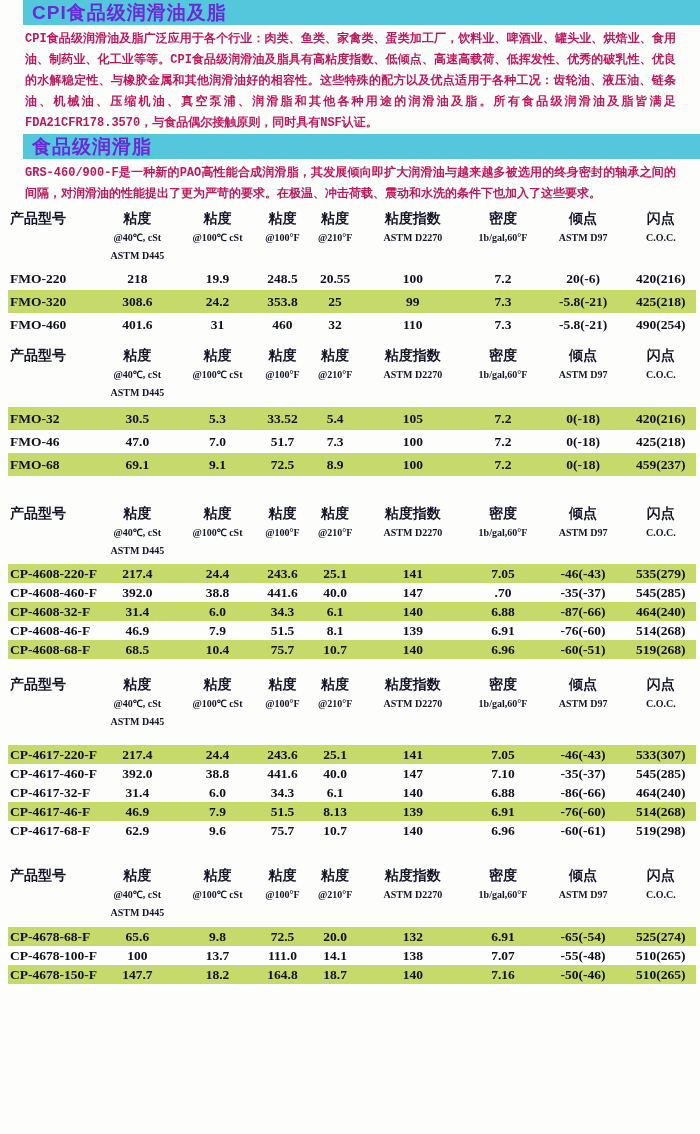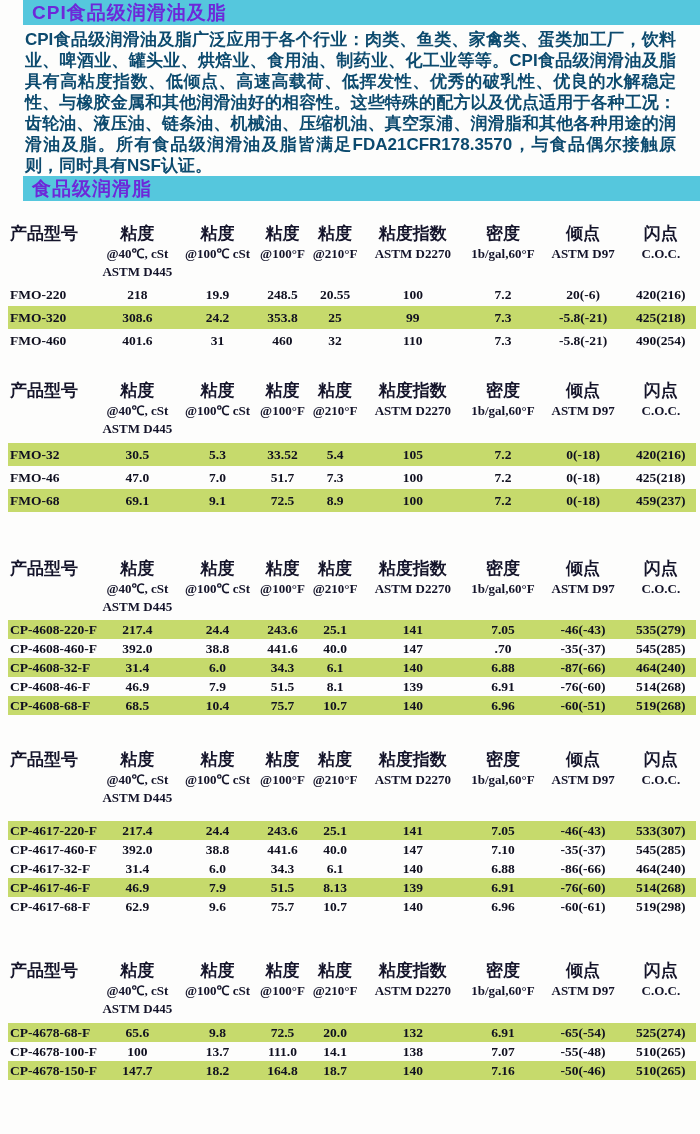--- a/index.html
+++ b/index.html
@@ -20,50 +20,49 @@
     background: var(--accent, #55c7dd);
     color: #6d28d9;
     font-weight: bold;
     font-size: 19px;
     padding-left: 9px;
     letter-spacing: 1px;
     font-family: "Liberation Sans", sans-serif;
   }
   .para {
     margin: 4px 24px 0 25px;
-    font-size: 17px;
+    font-size: 12px;
     line-height: 21px;
     font-weight: bold;
     text-align: justify;
-    color: #0c4a6e;
-    font-family: Liberation Sans, sans-serif;
+    color: #be185d;
+    font-family: Liberation Mono, monospace;
   }
   .para.indent { text-indent: 2em; margin-top: 12px; }
   .table-block { margin: 0 4px 0 8px; }
   .tb0 { margin-top: 2px; }
   .tb1 { margin-top: 8px; }
   .tb2 { margin-top: 26px; }
   .tb3 { margin-top: 14px; }
   .tb4 { margin-top: 24px; }
   .thead, .trow {
     display: grid;
     grid-template-columns: 12.6% 12.4% 10.9% 8% 7.3% 15.3% 10.9% 12.4% 10.2%;
   }
   .thead { font-weight: bold; }
   .th { text-align: center; }
   .th:first-child { text-align: left; padding-left: 2px; }
   .th-main {
-    font-size: 17px;
+    font-size: 14px;
     line-height: 22px;
     font-family: "Liberation Sans", sans-serif;
     color: #14142a;
-    margin-top: 20px;
   }
   .th-sub {
-    font-size: 13px;
+    font-size: 10px;
     line-height: 18px;
     font-family: "Liberation Serif", serif;
     color: #14142a;
   }
   .tbody { margin-top: 5px; }
   .tb0 .tbody { margin-top: 2px; }
   .tb1 .tbody { margin-top: 5px; }
   .tb2 .tbody { margin-top: 4px; }
   .tb3 .tbody { margin-top: 14px; }
   .tb4 .tbody { margin-top: 5px; }
@@ -88,20 +87,21 @@
   <div class="section-bar">
     <span>CPI食品级润滑油及脂</span>
   </div>
 
   <p class="para">CPI食品级润滑油及脂广泛应用于各个行业：肉类、鱼类、家禽类、蛋类加工厂，饮料业、啤酒业、罐头业、烘焙业、食用油、制药业、化工业等等。CPI食品级润滑油及脂具有高粘度指数、低倾点、高速高载荷、低挥发性、优秀的破乳性、优良的水解稳定性、与橡胶金属和其他润滑油好的相容性。这些特殊的配方以及优点适用于各种工况：齿轮油、液压油、链条油、机械油、压缩机油、真空泵浦、润滑脂和其他各种用途的润滑油及脂。所有食品级润滑油及脂皆满足FDA21CFR178.3570，与食品偶尔接触原则，同时具有NSF认证。</p>
 
   <div class="section-bar">
     <span>食品级润滑脂</span>
   </div>
 
+  <p class="para">GRS-460/900-F是一种新的PAO高性能合成润滑脂，其发展倾向即扩大润滑油与越来越多被选用的终身密封的轴承之间的间隔，对润滑油的性能提出了更为严苛的要求。在极温、冲击荷载、震动和水洗的条件下也加入了这些要求。</p>
 
   <div class="table-block tb0">
       <div class="thead">
         <div class="th">
           <div class="th-main">产品型号</div>
         </div>
         <div class="th">
           <div class="th-main">粘度</div>
           <div class="th-sub">@40℃, cSt</div>
           <div class="th-sub">ASTM D445</div>

